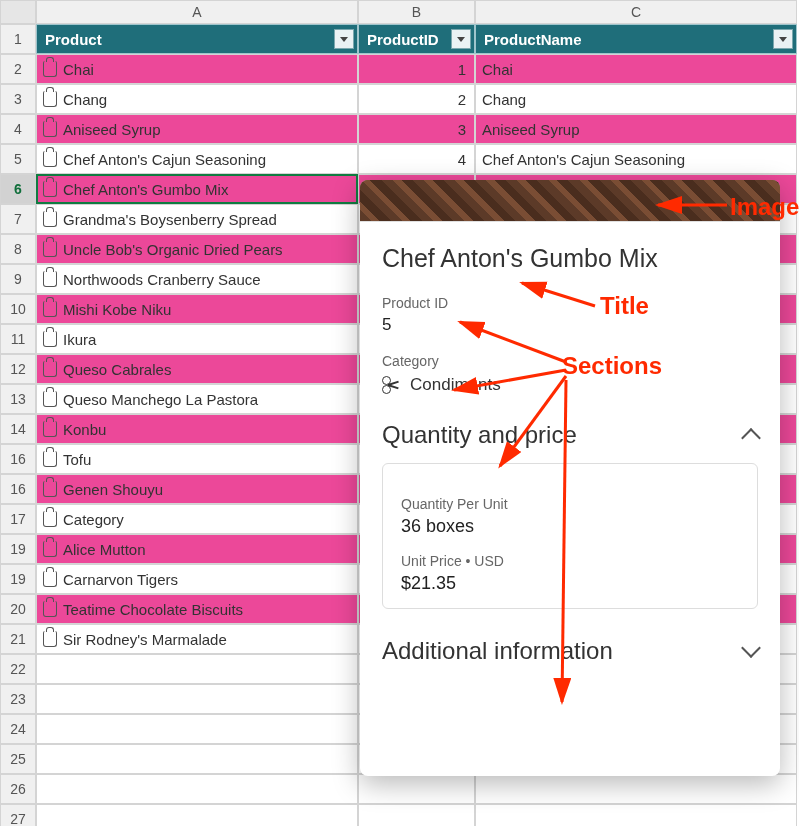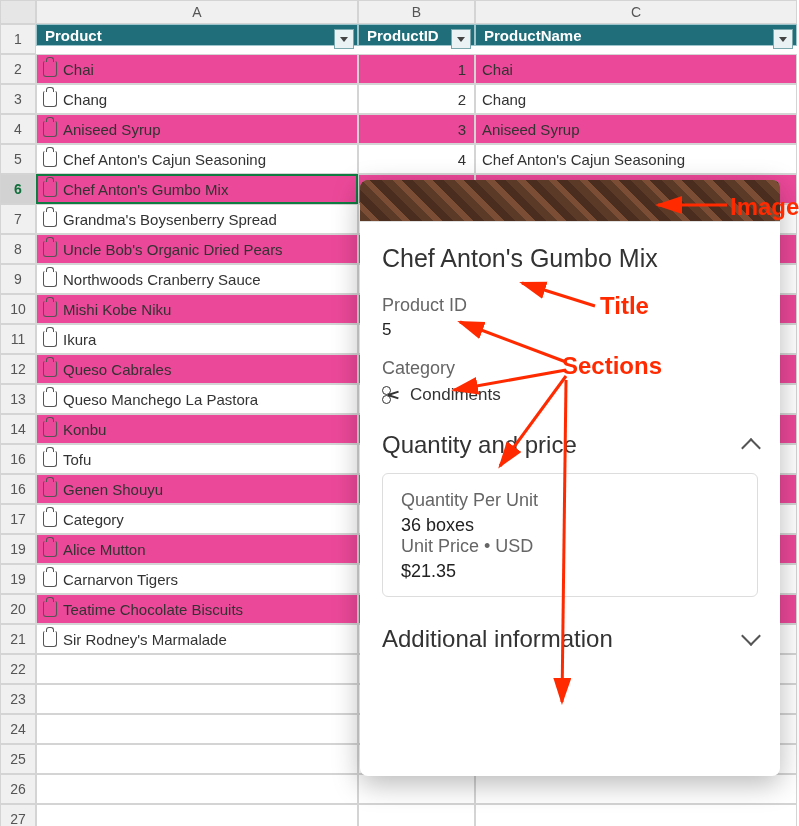--- a/index.html
+++ b/index.html
@@ -47,21 +47,21 @@
     color: #0f6e3a;
     font-weight: 600;
   }
   .tablehdr {
     background: #1f6e7a;
     color: #fff;
     font-weight: 600;
     border: 1px solid #9fc5cc;
     padding: 4px 8px;
     position: relative;
-    height: 22px;
+    height: 30px;
     display: flex;
     align-items: center;
   }
   .tablehdr .fbtn {
     position: absolute;
     right: 3px;
     top: 4px;
     width: 20px;
     height: 20px;
     background: #eaf2f4;
@@ -141,21 +141,21 @@
   }
   .card-body::-webkit-scrollbar { width: 10px; }
   .card-body::-webkit-scrollbar-thumb { background: #b8b8b8; border-radius: 5px; }
   .card-title {
     font-size: 25px;
     font-weight: 400;
     color: #333;
     margin: 8px 0 22px 0;
   }
   .field-label {
-    font-size: 18px;
+    font-size: 14px;
     color: #666;
     margin-top: 4px;
   }
   .field-value {
     font-size: 17px;
     color: #222;
     margin: 4px 0 18px 0;
   }
   .cat-row {
     display: flex;
@@ -178,21 +178,21 @@
     border-bottom: 2px solid #555;
   }
   .chev-up { transform: rotate(-135deg); margin-top: 6px; }
   .chev-down { transform: rotate(45deg); margin-bottom: 6px; }
   .box {
     border: 1px solid #ddd;
     border-radius: 6px;
     padding: 16px 18px 14px 18px;
     margin-bottom: 28px;
   }
-  .box .field-label { margin-top: 0; }
+  .box .field-label { margin-top: 16px; }
   .box .field-value { margin-bottom: 0; font-size: 18px; }
   .box .field-value:last-child { margin-bottom: 0; }
 
   .scissors-icon {
     width: 18px; height: 18px; position: relative; flex-shrink: 0;
   }
   .scissors-icon:before, .scissors-icon:after {
     content:"";
     position:absolute;
     width: 7px; height: 7px;

